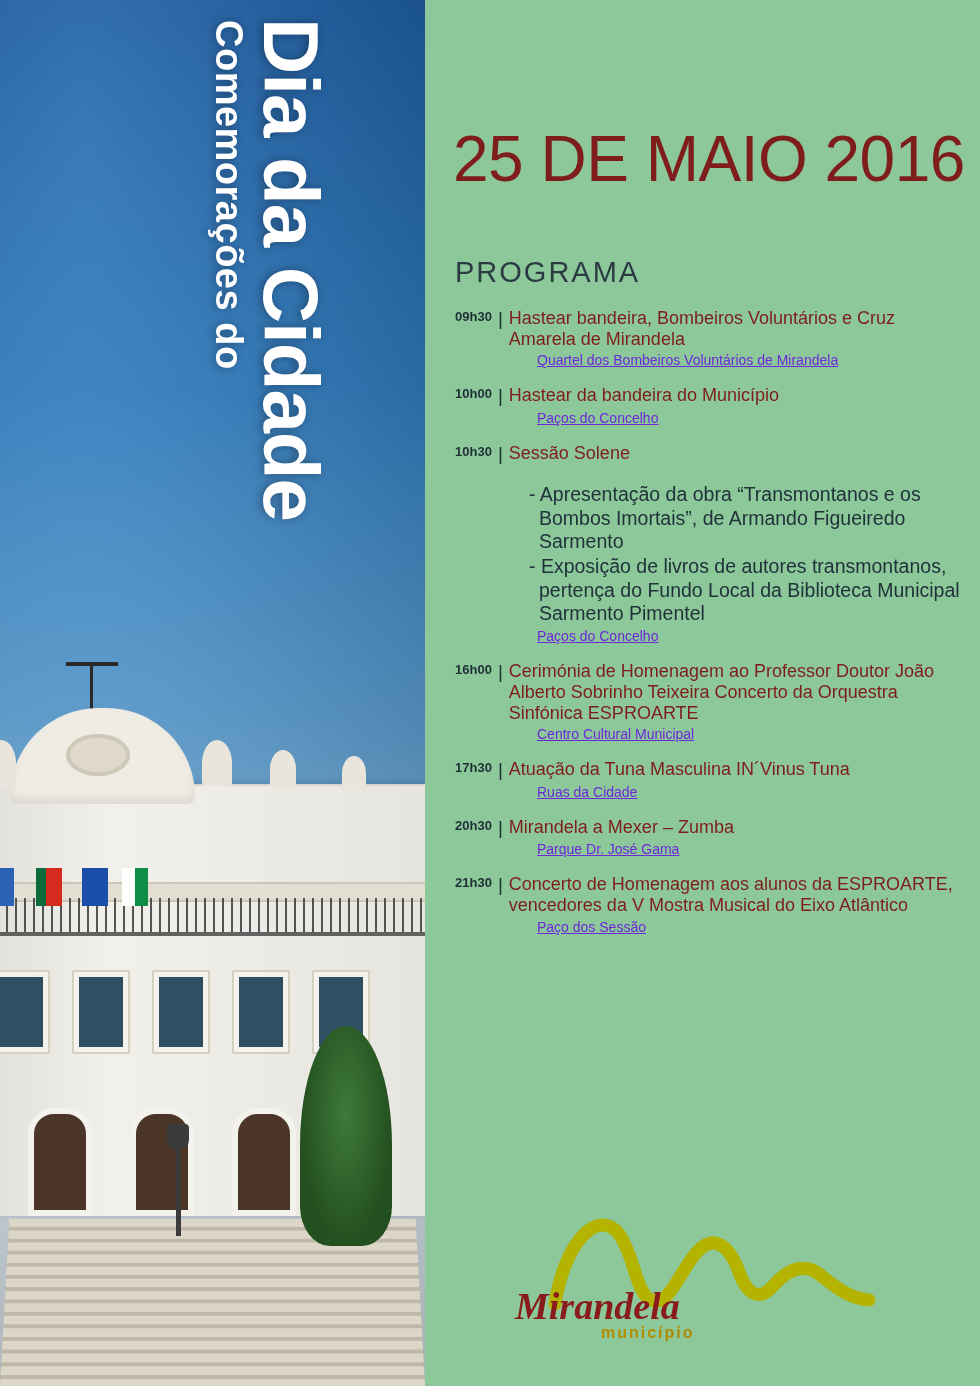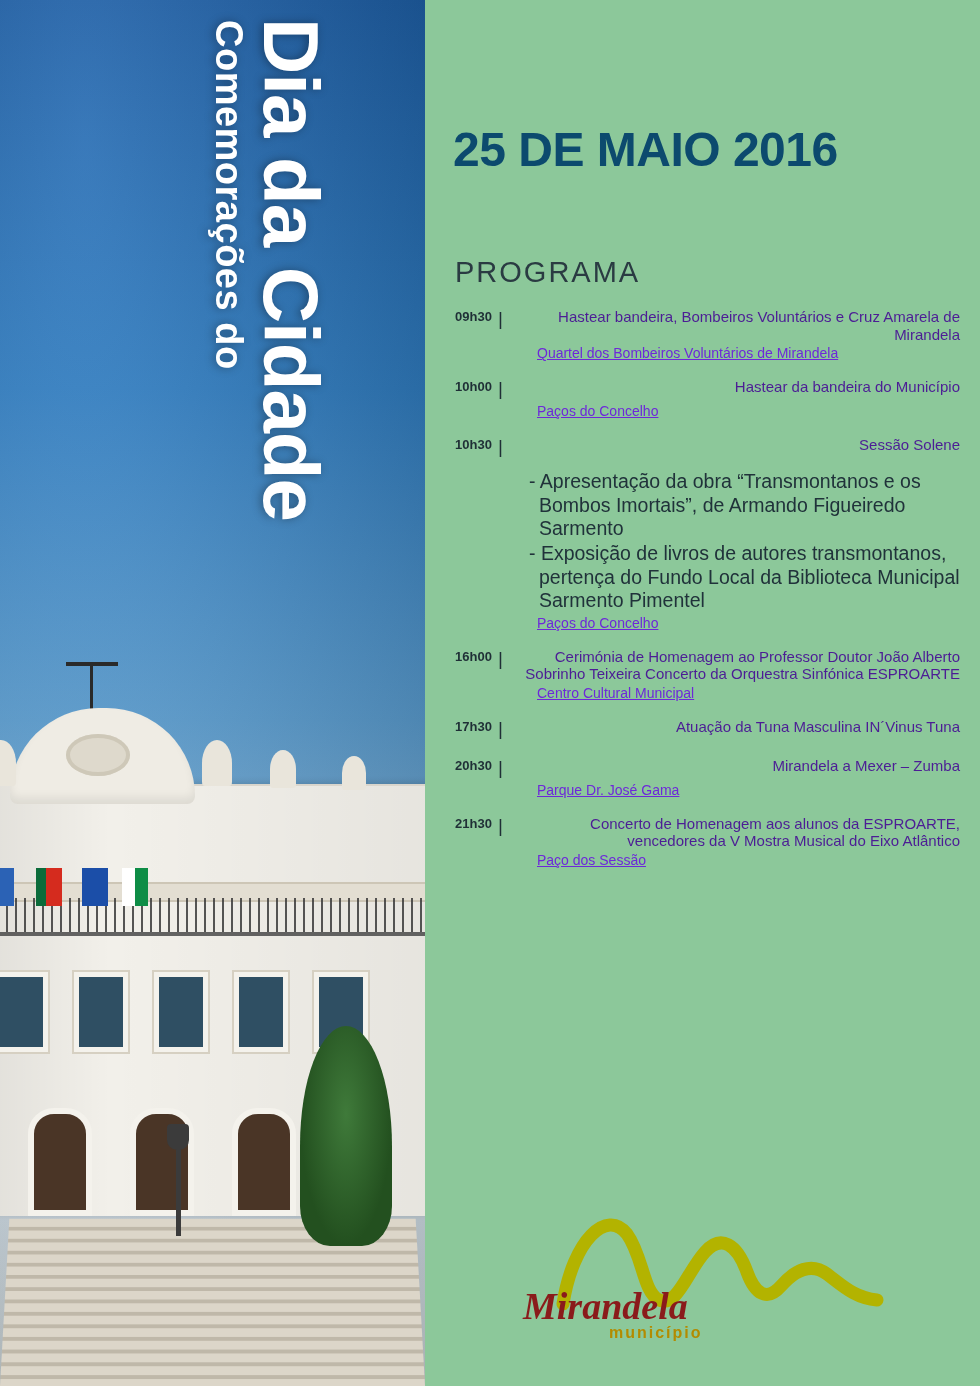--- a/index.html
+++ b/index.html
@@ -228,23 +228,23 @@
     left: 425px;
     top: 0;
     width: 555px;
     height: 1386px;
     background: #8cc89a;
   }
   .date-title {
     position: absolute;
     left: 28px;
     top: 122px;
-    font-size: 48px;
-    font-weight: 700;
-    color: #0c4a6e;
+    font-size: 64px;
+    font-weight: 400;
+    color: #7f1d1d;
     letter-spacing: -0.5px;
   }
   .programa {
     position: absolute;
     left: 30px;
     top: 256px;
     font-size: 29px;
     color: #2a3b42;
     letter-spacing: 2px;
     font-weight: 400;
@@ -271,49 +271,48 @@
     flex: 0 0 auto;
     padding-top: 1px;
   }
   .sep {
     font-size: 19px;
     color: #1f2f36;
     margin: 0 6px;
     flex: 0 0 auto;
   }
   .titletext {
-    font-size: 15px;
-    color: #4c1d95;
+    font-size: 18px;
+    color: #7f1d1d;
     flex: 1 1 auto;
-    text-align: right;
   }
   .subitems {
     margin-left: 74px;
-    margin-top: 12px;
+    margin-top: 18px;
   }
   .subitem {
     font-size: 19.5px;
     color: #20323a;
     line-height: 1.2;
     margin-top: 2px;
     padding-left: 10px;
     text-indent: -10px;
   }
   .venue {
     margin-left: 82px;
     font-size: 14px;
     color: #6d28d9;
     margin-top: 2px;
     text-decoration: underline;
   }
 
   
   .logo {
     position: absolute;
-    left: 88px;
+    left: 80px;
     bottom: 42px;
     width: 400px;
     height: 150px;
   }
   .logo-text {
     position: absolute;
     left: 10px;
     bottom: 16px;
     font-family: "Liberation Serif", serif;
     font-size: 38px;
@@ -430,20 +429,21 @@
         </div>
         <div class="venue">Centro Cultural Municipal</div>
       </div>
 
       <div class="item">
         <div class="item-head">
           <span class="time">17h30</span>
           <span class="sep">|</span>
           <span class="titletext">Atuação da Tuna Masculina IN´Vinus Tuna</span>
         </div>
+        <div class="venue">Ruas da Cidade</div>
       </div>
 
       <div class="item">
         <div class="item-head">
           <span class="time">20h30</span>
           <span class="sep">|</span>
           <span class="titletext">Mirandela a Mexer – Zumba</span>
         </div>
         <div class="venue">Parque Dr. José Gama</div>
       </div>

